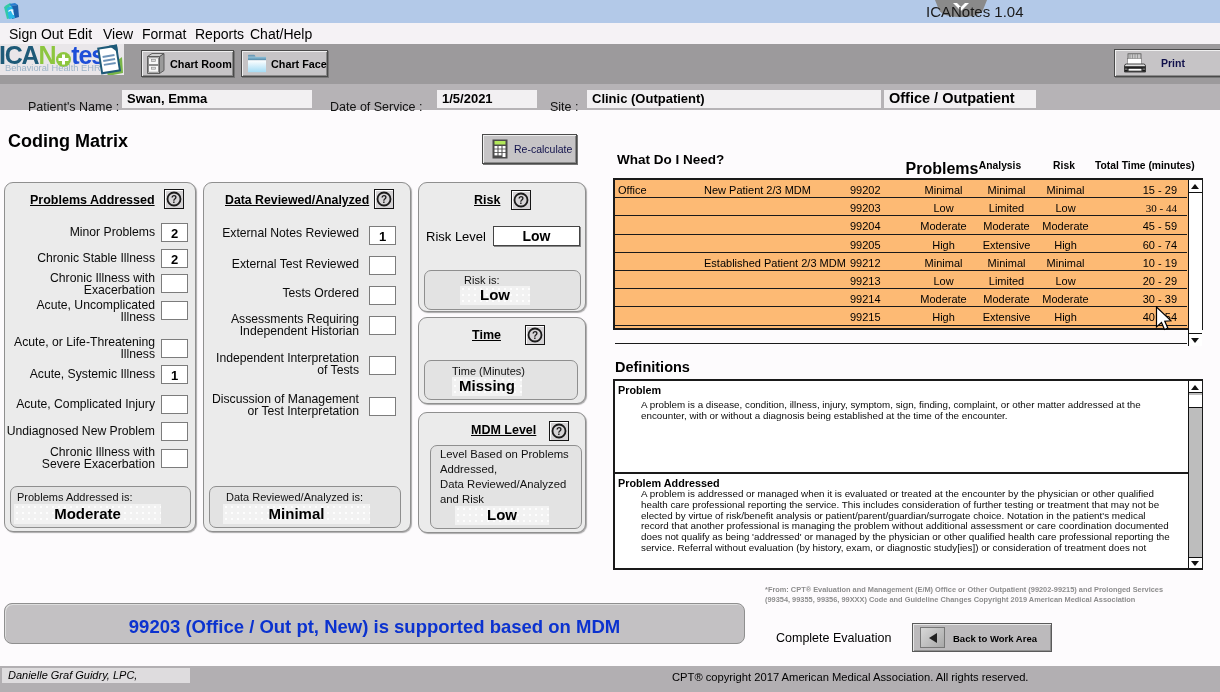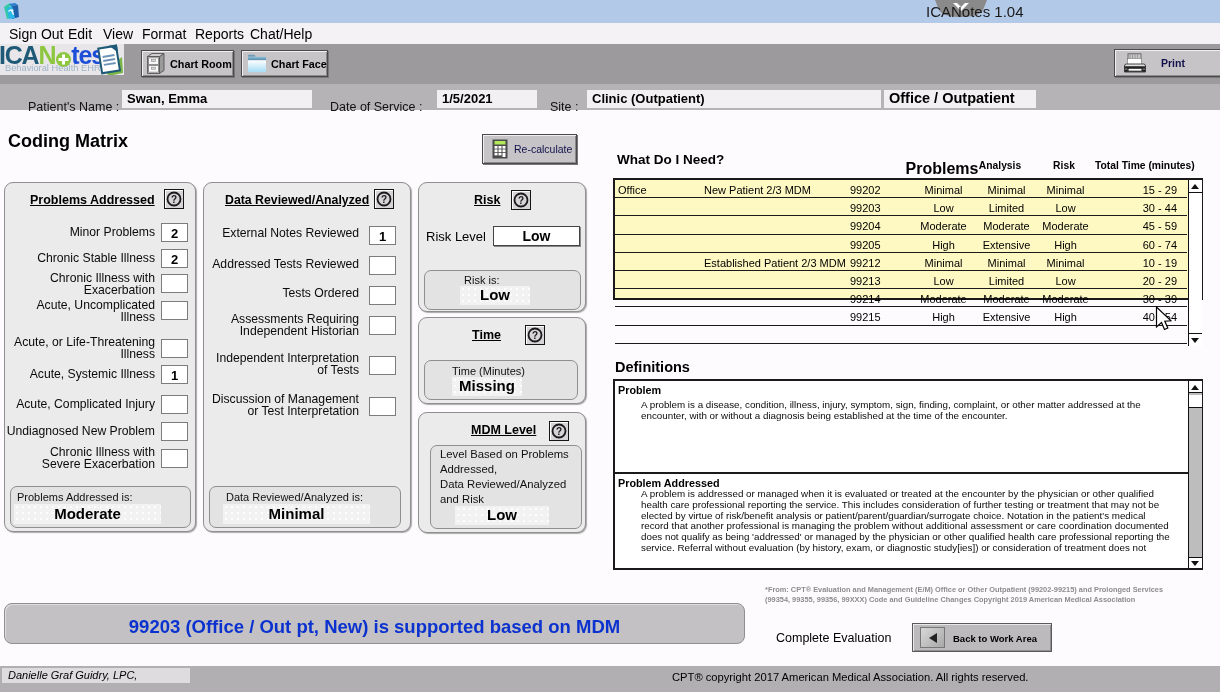--- a/index.html
+++ b/index.html
@@ -21,21 +21,21 @@
 
 .panel { position:absolute; background:#ebebeb; border:1px solid #8f8f8f; border-radius:9px; box-shadow:1px 1px 1px rgba(90,90,90,.5); }
 .ptitle { position:absolute; font-weight:bold; font-size:12.5px; text-decoration:underline; color:#000; white-space:nowrap; }
 .helpbtn { position:absolute; width:20px; height:20px; background:#d6d4d6; border:1.5px solid #151515; box-shadow:inset 1px 1px 0 #fdfdfd; display:flex; align-items:center; justify-content:center; }
 .rowlabel { position:absolute; font-size:12.2px; color:#0a0a0a; text-align:right; line-height:12.3px; white-space:nowrap; }
 .inbox { position:absolute; width:27px; height:19px; background:#fff; border:1px solid #7c7c7c; font-weight:bold; font-size:13px; text-align:center; padding-top:2px; }
 .resbox { position:absolute; background:#e3e3e3; border:1px solid #8f8f8f; border-radius:7px; }
 .reslabel { position:absolute; font-size:11px; color:#111; white-space:nowrap; }
 .strip { position:absolute; background-color:#f2f2f2; background-image:radial-gradient(#fdfdfd 0.9px, rgba(255,255,255,0) 1.1px); background-size:6px 6px; text-align:center; font-weight:bold; font-size:15px; color:#000; }
 
-#wtable { left:613px; top:178px; width:590px; height:122px; background:#fef9c3; border:2px solid #1a1a1a; }
+#wtable { left:613px; top:178px; width:590px; height:152px; background:#fdba74; border:2px solid #1a1a1a; }
 .trow { position:absolute; left:0; width:572px; border-bottom:1px solid #1a1a1a; height:18.2px; }
 .tcell { position:absolute; font-size:11px; top:4px; white-space:nowrap; }
 #defsbox { left:613px; top:379px; width:590px; height:191px; background:#fff; border:2px solid #1a1a1a; }
 .dtext { font-size:9.8px; color:#0a0a0a; line-height:10.8px; white-space:nowrap; }
 #banner { left:4px; top:603px; width:741px; height:41px; background:#c3c1c3; border:1px solid #8f8f8f; border-radius:8px; color:#0b32cf; font-weight:bold; font-size:18.5px; text-align:center; line-height:45px; box-shadow:inset 1px 1px 0 #dedede; }
 #footer { left:0; top:666px; width:1220px; height:26px; background:#b2afb2; }
 </style>
 </head>
 <body>
 <div id="screen">
@@ -192,21 +192,21 @@
   <div class="ptitle" style="left:225px;top:193px;font-size:12.3px;">Data Reviewed/Analyzed</div>
   <div class="helpbtn" style="left:374px;top:189px;">
       <svg width="16" height="16" viewBox="0 0 16 16">
         <circle cx="8" cy="8" r="6.5" fill="none" stroke="#1a1a1a" stroke-width="1.8"></circle>
         <text x="8" y="11.6" font-size="10" font-weight="bold" text-anchor="middle" fill="#1a1a1a" font-family="Liberation Sans">?</text>
       </svg>
     </div>
 
   <div class="rowlabel" style="left:205px;top:227px;width:154px;">External Notes Reviewed</div>
   <div class="inbox" style="left:369px;top:226px;">1</div>
-  <div class="rowlabel" style="left:205px;top:258px;width:154px;">Addressed Tests Reviewed</div>
+  <div class="rowlabel" style="left:205px;top:258px;width:154px;">External Test Reviewed</div>
   <div class="inbox" style="left:369px;top:256px;"></div>
   <div class="rowlabel" style="left:205px;top:287px;width:154px;">Tests Ordered</div>
   <div class="inbox" style="left:369px;top:286px;"></div>
   <div class="rowlabel" style="left:205px;top:313px;width:154px;">Assessments Requiring<br>Independent Historian</div>
   <div class="inbox" style="left:369px;top:316px;"></div>
   <div class="rowlabel" style="left:205px;top:352px;width:154px;">Independent Interpretation<br>of Tests</div>
   <div class="inbox" style="left:369px;top:356px;"></div>
   <div class="rowlabel" style="left:205px;top:393px;width:154px;">Discussion of Management<br>or Test Interpretation</div>
   <div class="inbox" style="left:369px;top:397px;"></div>
 
@@ -267,21 +267,21 @@
         <span class="tcell" style="left:404px;width:93px;text-align:center;">Minimal</span>
         <span class="tcell" style="left:460px;width:102px;text-align:right;">15 - 29</span>
       </div>
       <div class="trow" style="top:18.2px;">
         <span class="tcell" style="left:3px;"></span>
         <span class="tcell" style="left:89px;"></span>
         <span class="tcell" style="left:235px;">99203</span>
         <span class="tcell" style="left:282px;width:93px;text-align:center;">Low</span>
         <span class="tcell" style="left:345px;width:93px;text-align:center;">Limited</span>
         <span class="tcell" style="left:404px;width:93px;text-align:center;">Low</span>
-        <span class="tcell" style="left:460px;width:102px;text-align:right;">30 - 44</span>
+        <span class="tcell" style="left:460px;width:102px;text-align:right;font-family:Liberation Serif, serif;">30 - 44</span>
       </div>
       <div class="trow" style="top:36.4px;">
         <span class="tcell" style="left:3px;"></span>
         <span class="tcell" style="left:89px;"></span>
         <span class="tcell" style="left:235px;">99204</span>
         <span class="tcell" style="left:282px;width:93px;text-align:center;">Moderate</span>
         <span class="tcell" style="left:345px;width:93px;text-align:center;">Moderate</span>
         <span class="tcell" style="left:404px;width:93px;text-align:center;">Moderate</span>
         <span class="tcell" style="left:460px;width:102px;text-align:right;">45 - 59</span>
       </div>

